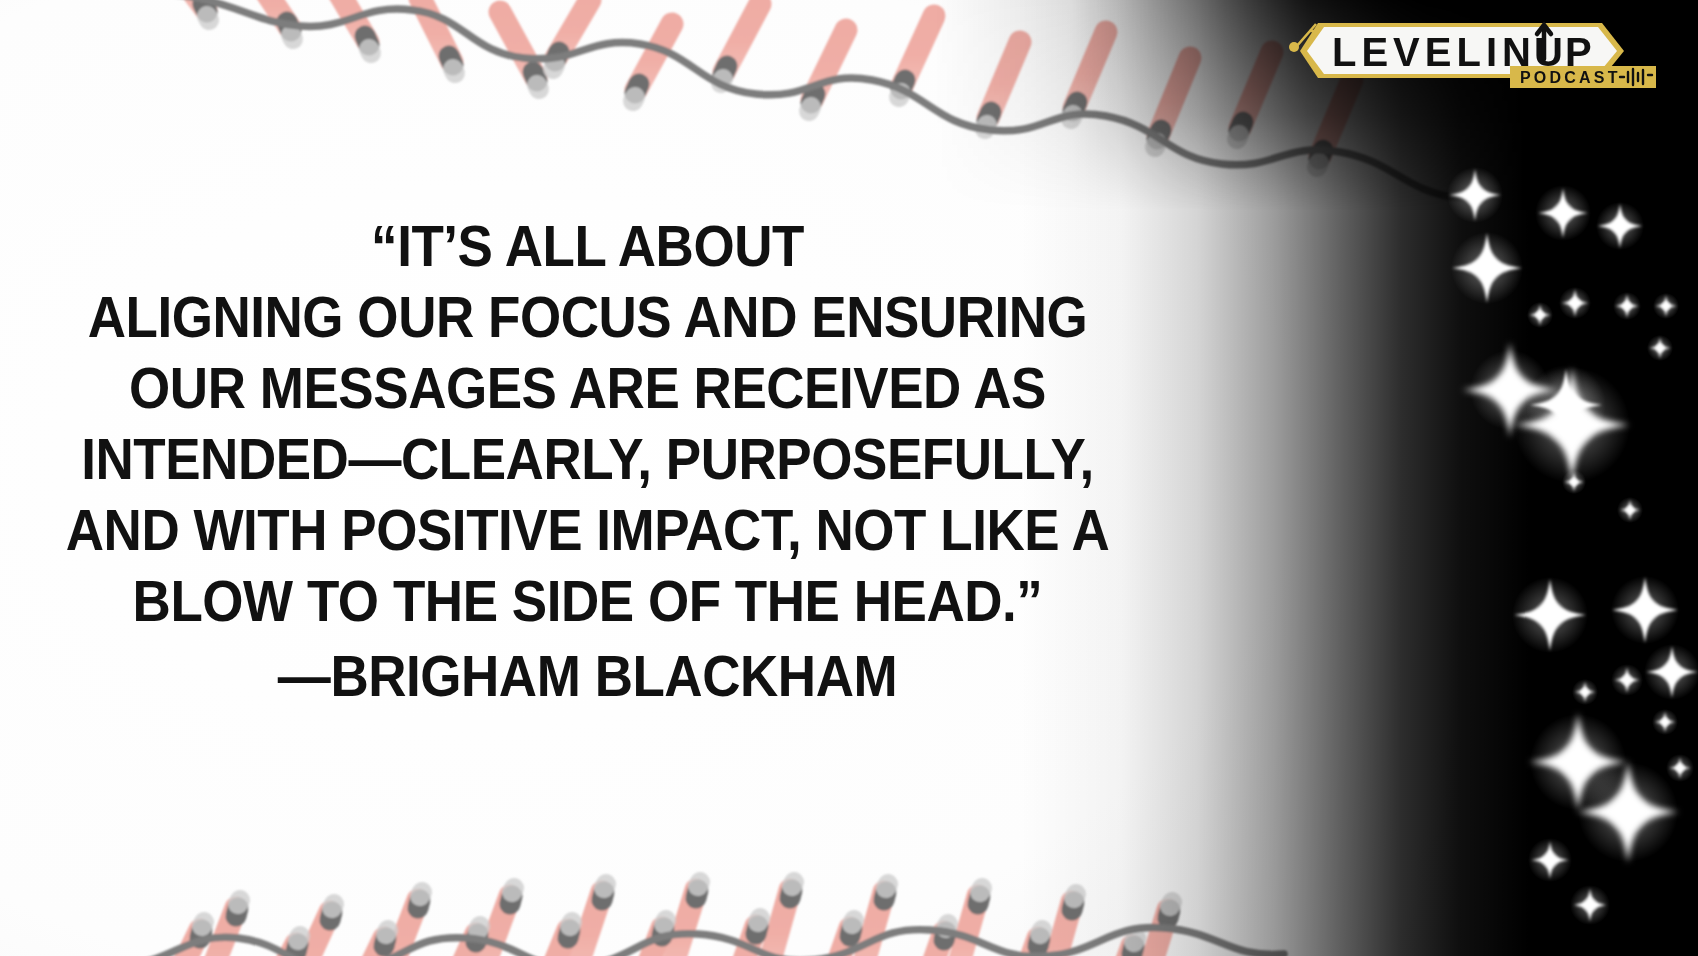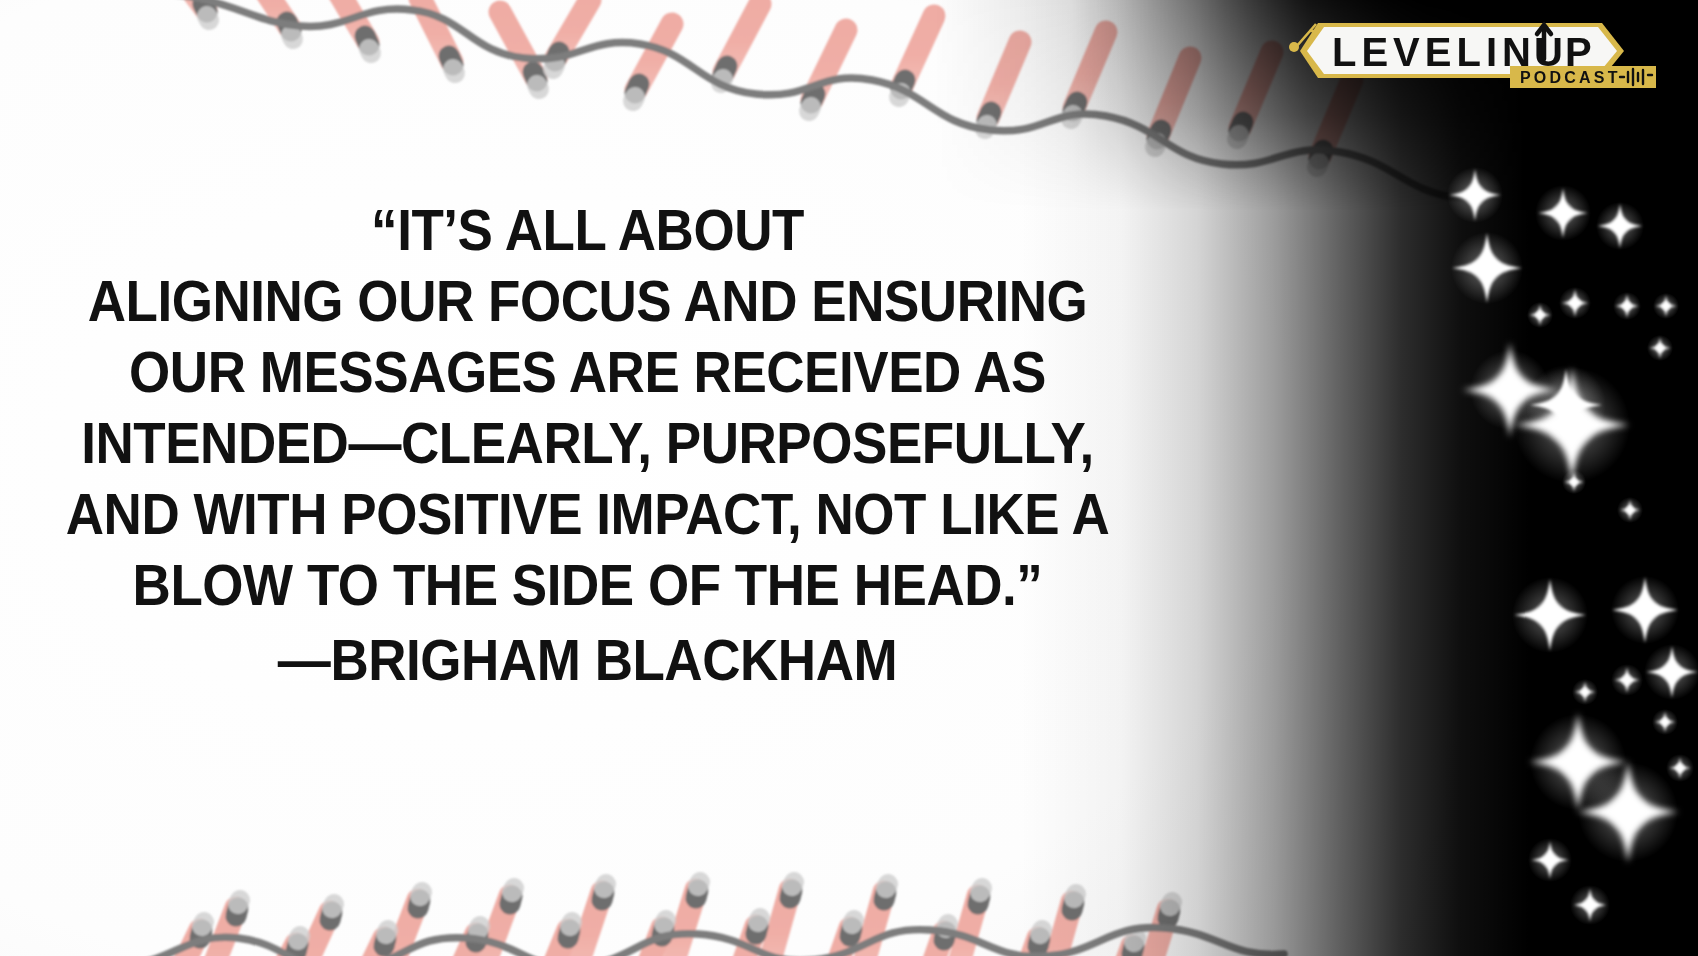--- a/index.html
+++ b/index.html
@@ -50,21 +50,21 @@
   
   .seams{position:absolute; inset:0;}
   .seams svg{display:block;width:1698px;height:956px;}
 
   
   .sparkles{position:absolute; inset:0; pointer-events:none;}
 
   
   .quote-wrap{
     position:absolute;
-    left:0; top:195px;
+    left:0; top:211px;
     width:1175px;
     text-align:center;
     z-index:30;
   }
   .quote-line{
     color:#111111;
     font-family:"Liberation Sans", sans-serif;
     font-weight:bold;
     font-size:57px;
     line-height:71px;

